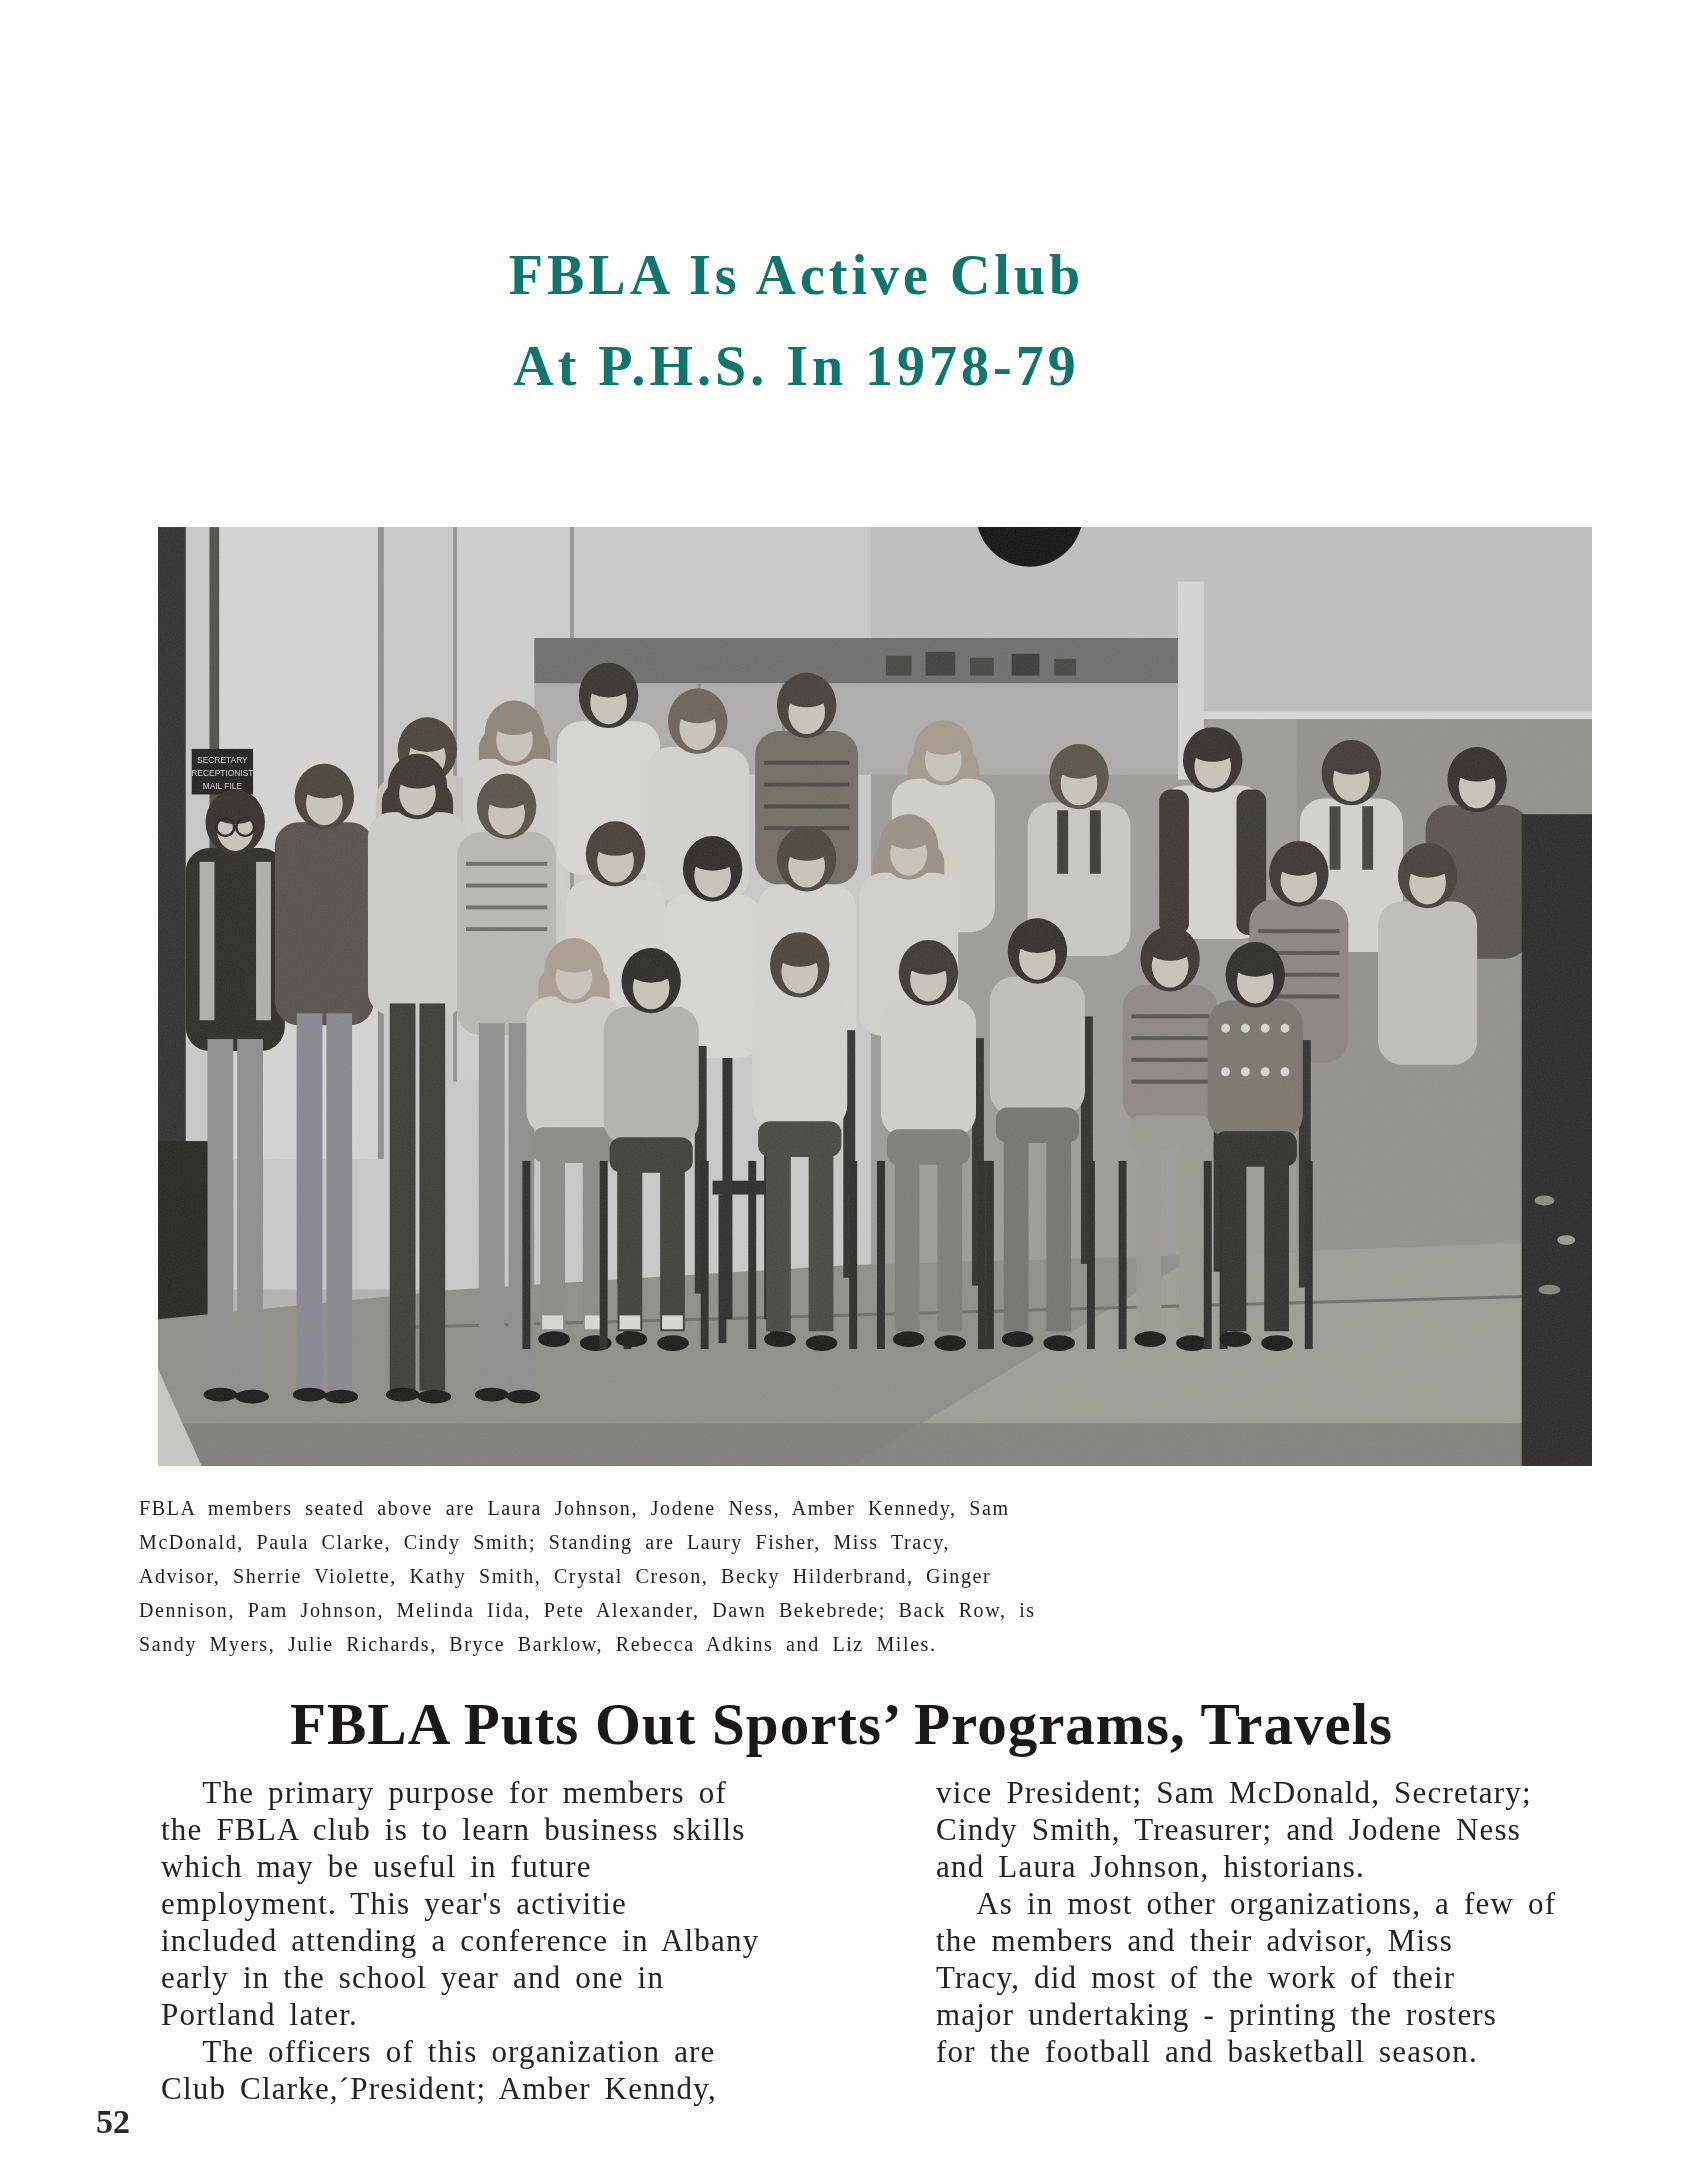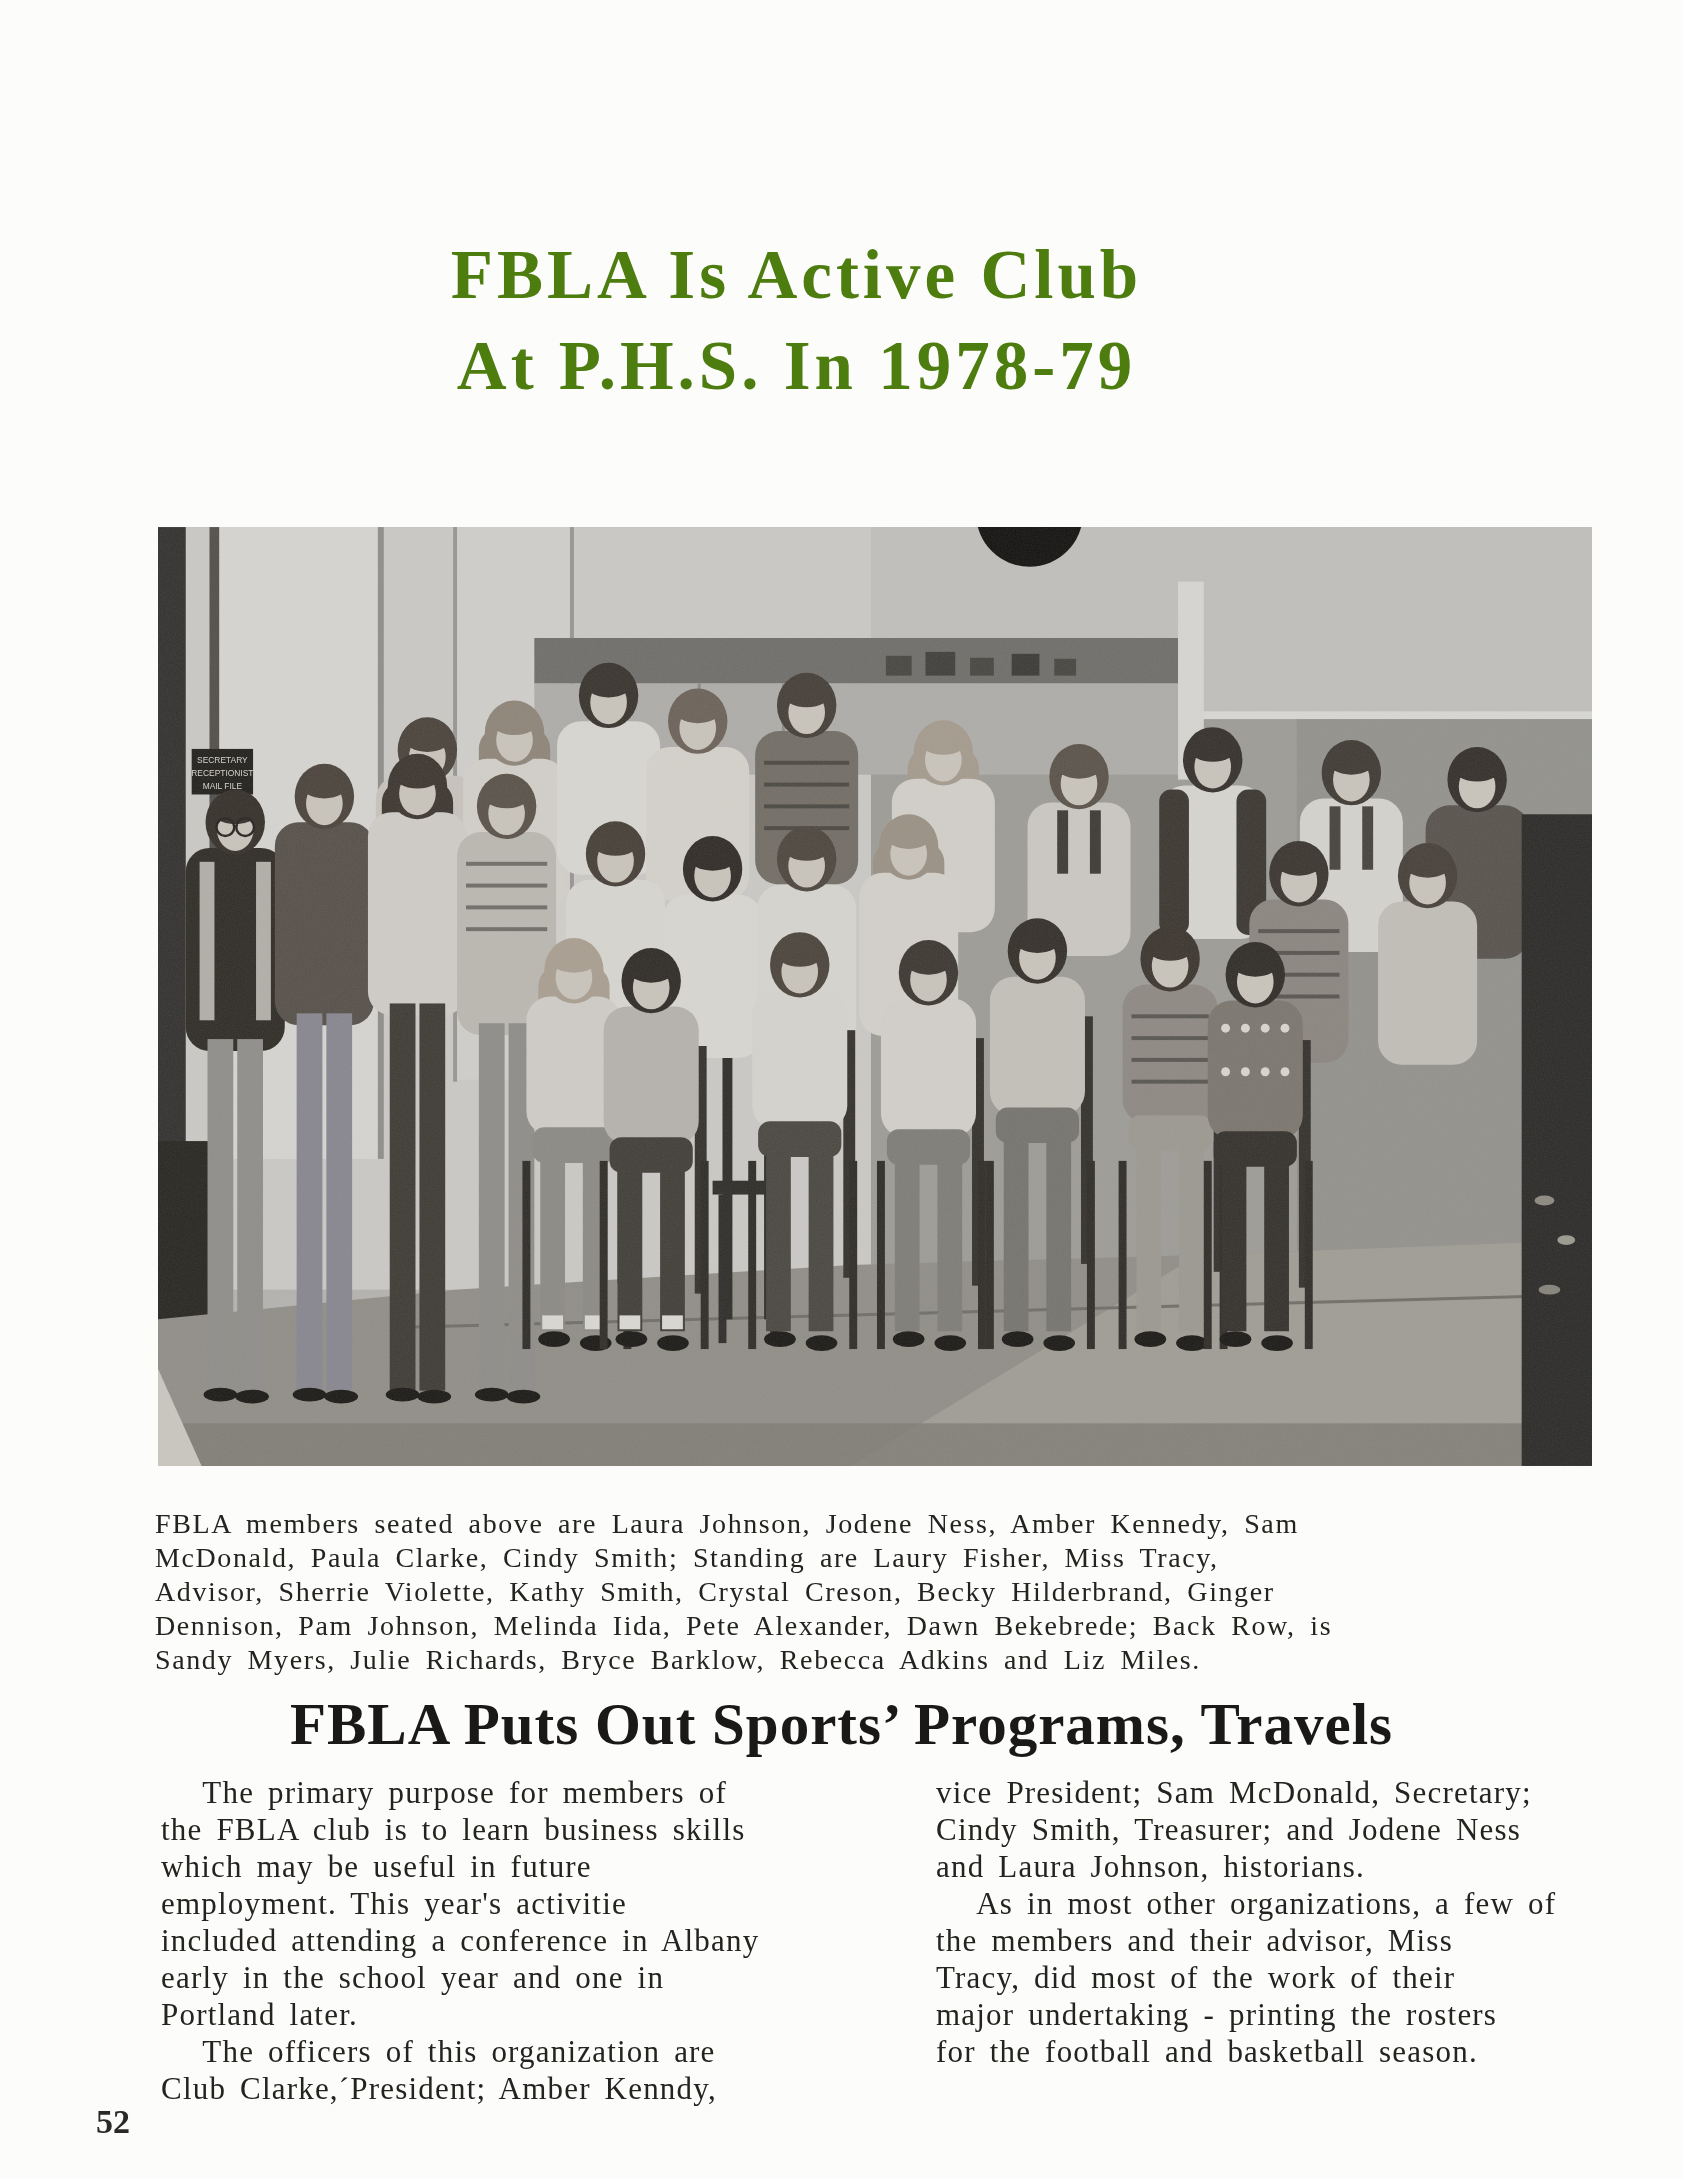--- a/index.html
+++ b/index.html
@@ -7,33 +7,33 @@
     position:relative;
     width:1683px;height:2178px;
     background:#fcfcfa;
     font-family:"Liberation Serif","DejaVu Serif",serif;
     color:#1e1d1b;
     overflow:hidden;
   }
   .title{
     position:absolute;top:230px;left:0;width:1593px;
     margin:0;text-align:center;
-    font-size:69px;line-height:91px;font-weight:700;
-    letter-spacing:4px;color:#4d7c0f;
+    font-size:56px;line-height:91px;font-weight:700;
+    letter-spacing:4px;color:#0f766e;
   }
   .title .tline{display:block;}
   .photo{
     position:absolute;left:158px;top:527px;width:1434px;height:939px;
     margin:0;background:#b3b2ae;
   }
   .photo svg{display:block;width:1434px;height:939px;}
   .caption{
     position:absolute;left:139px;top:1491px;width:1465px;
-    margin:16px;
-    font-size:28px;line-height:34px;
+    margin:0;
+    font-size:20px;line-height:34px;
     letter-spacing:1.6px;word-spacing:6px;
     color:#242320;
   }
   .caption .cline{display:block;white-space:pre;}
   .subhead{
     position:absolute;top:1695px;left:0;width:1683px;
     margin:0;text-align:center;
     font-size:59px;line-height:59px;font-weight:700;
     letter-spacing:1px;color:#1a1918;
   }

